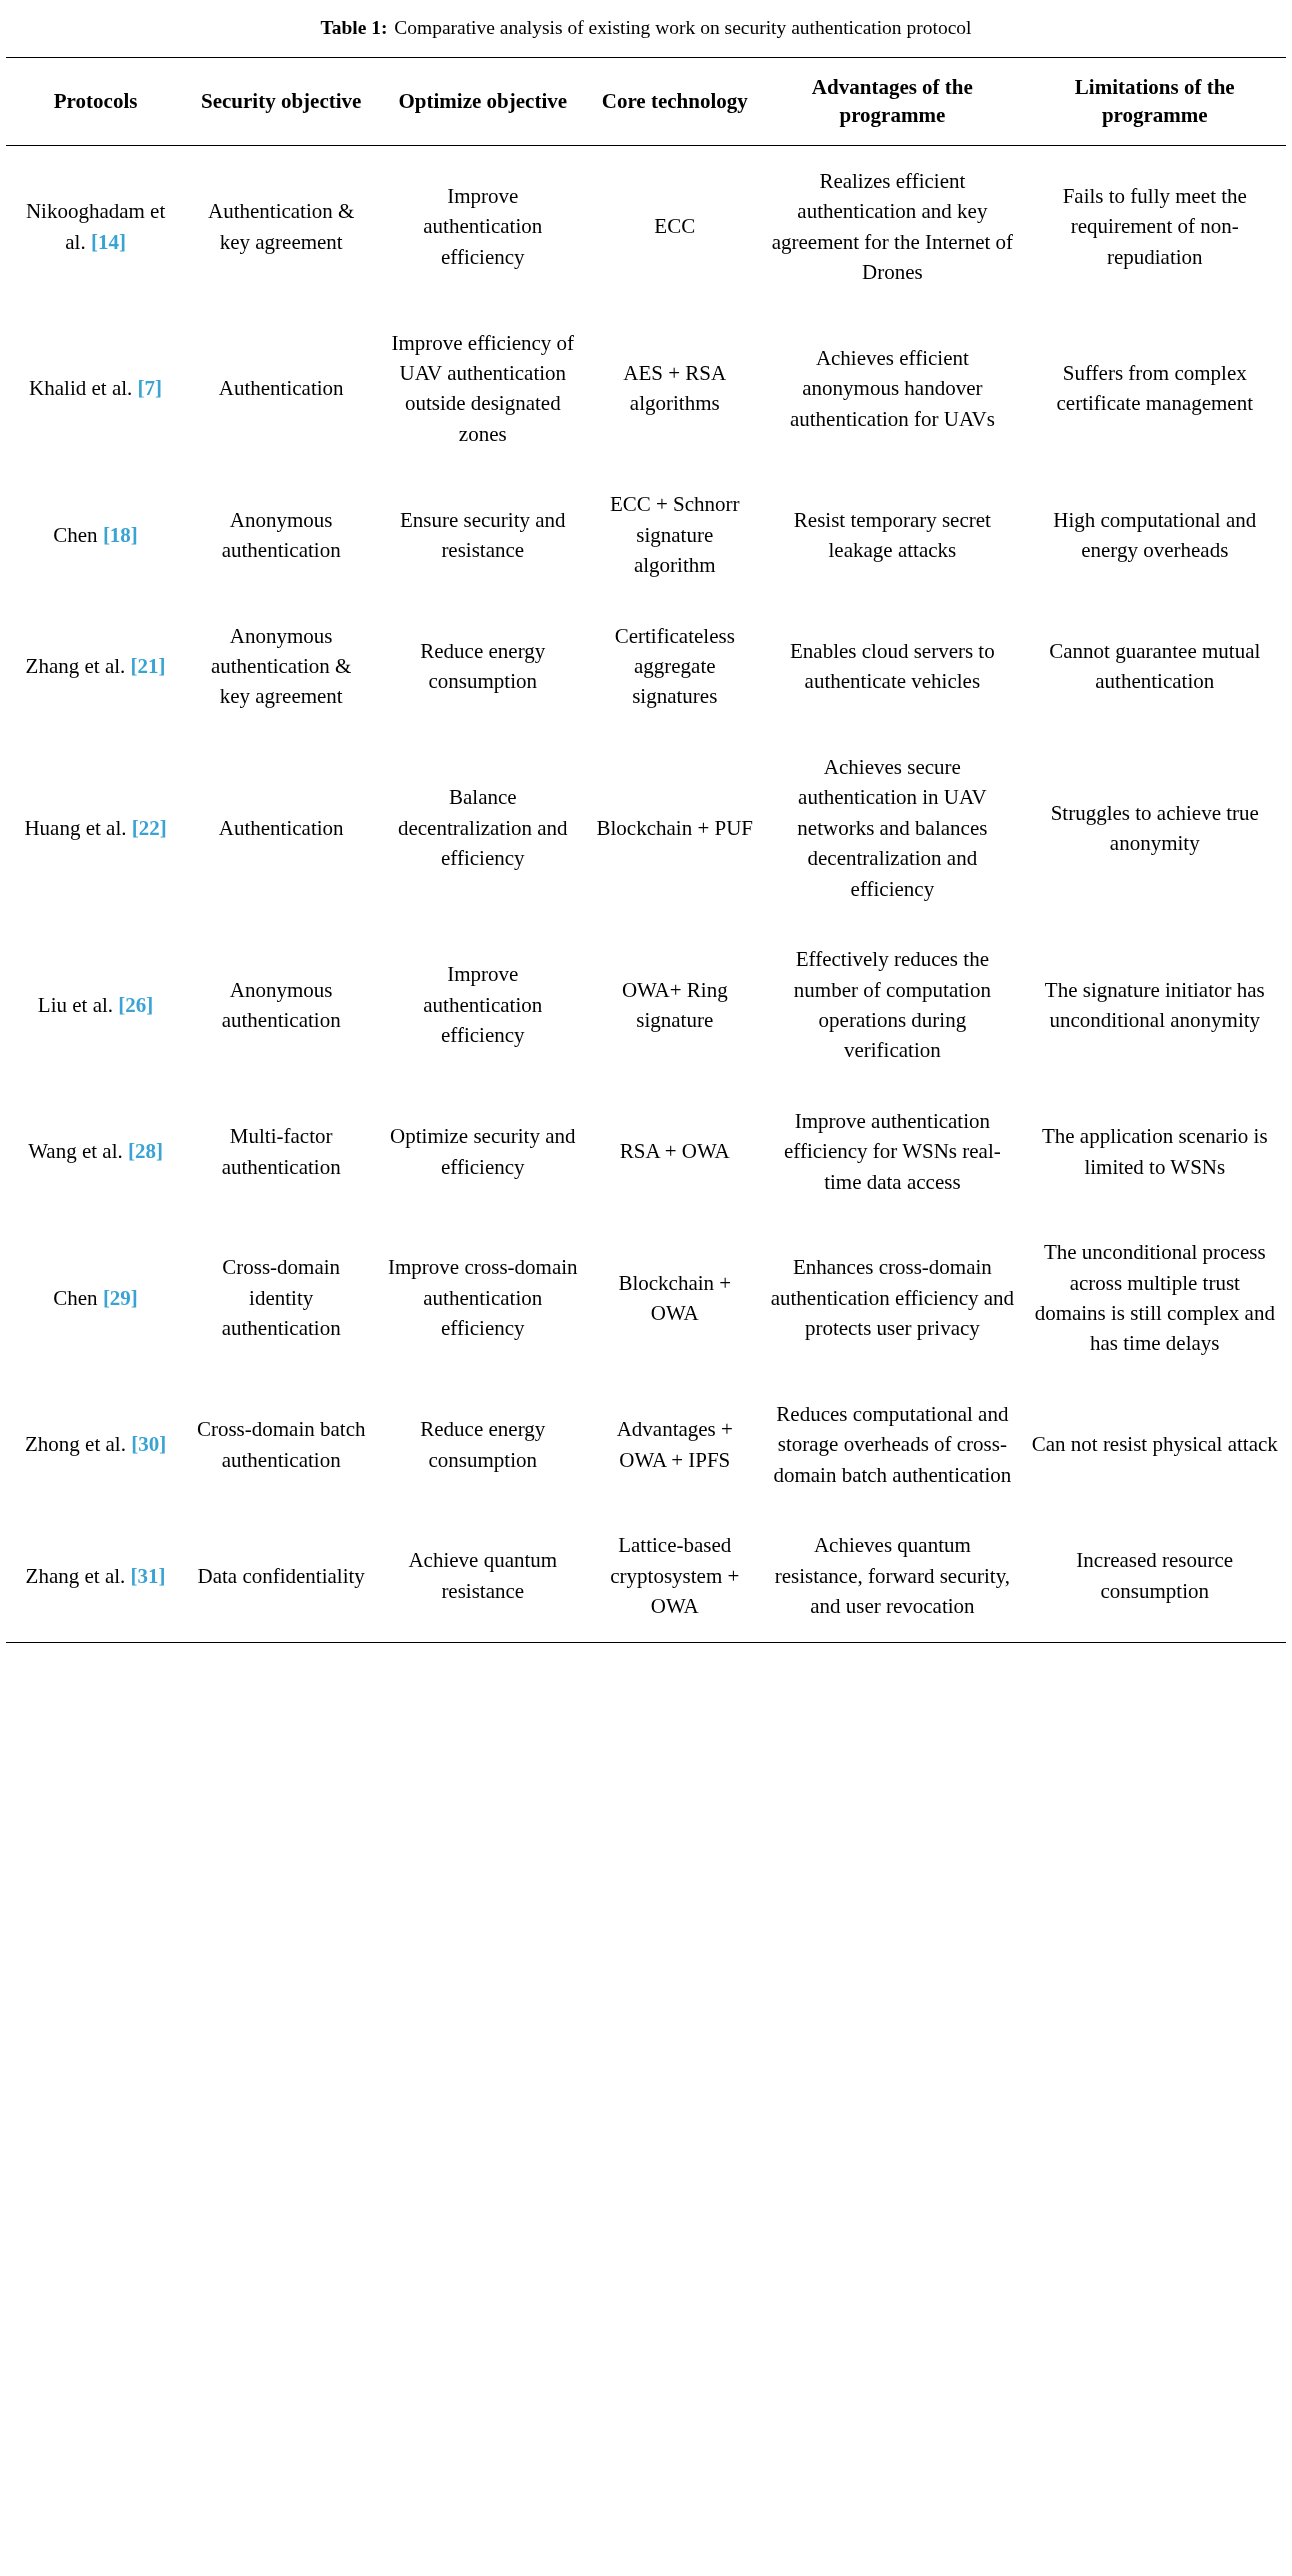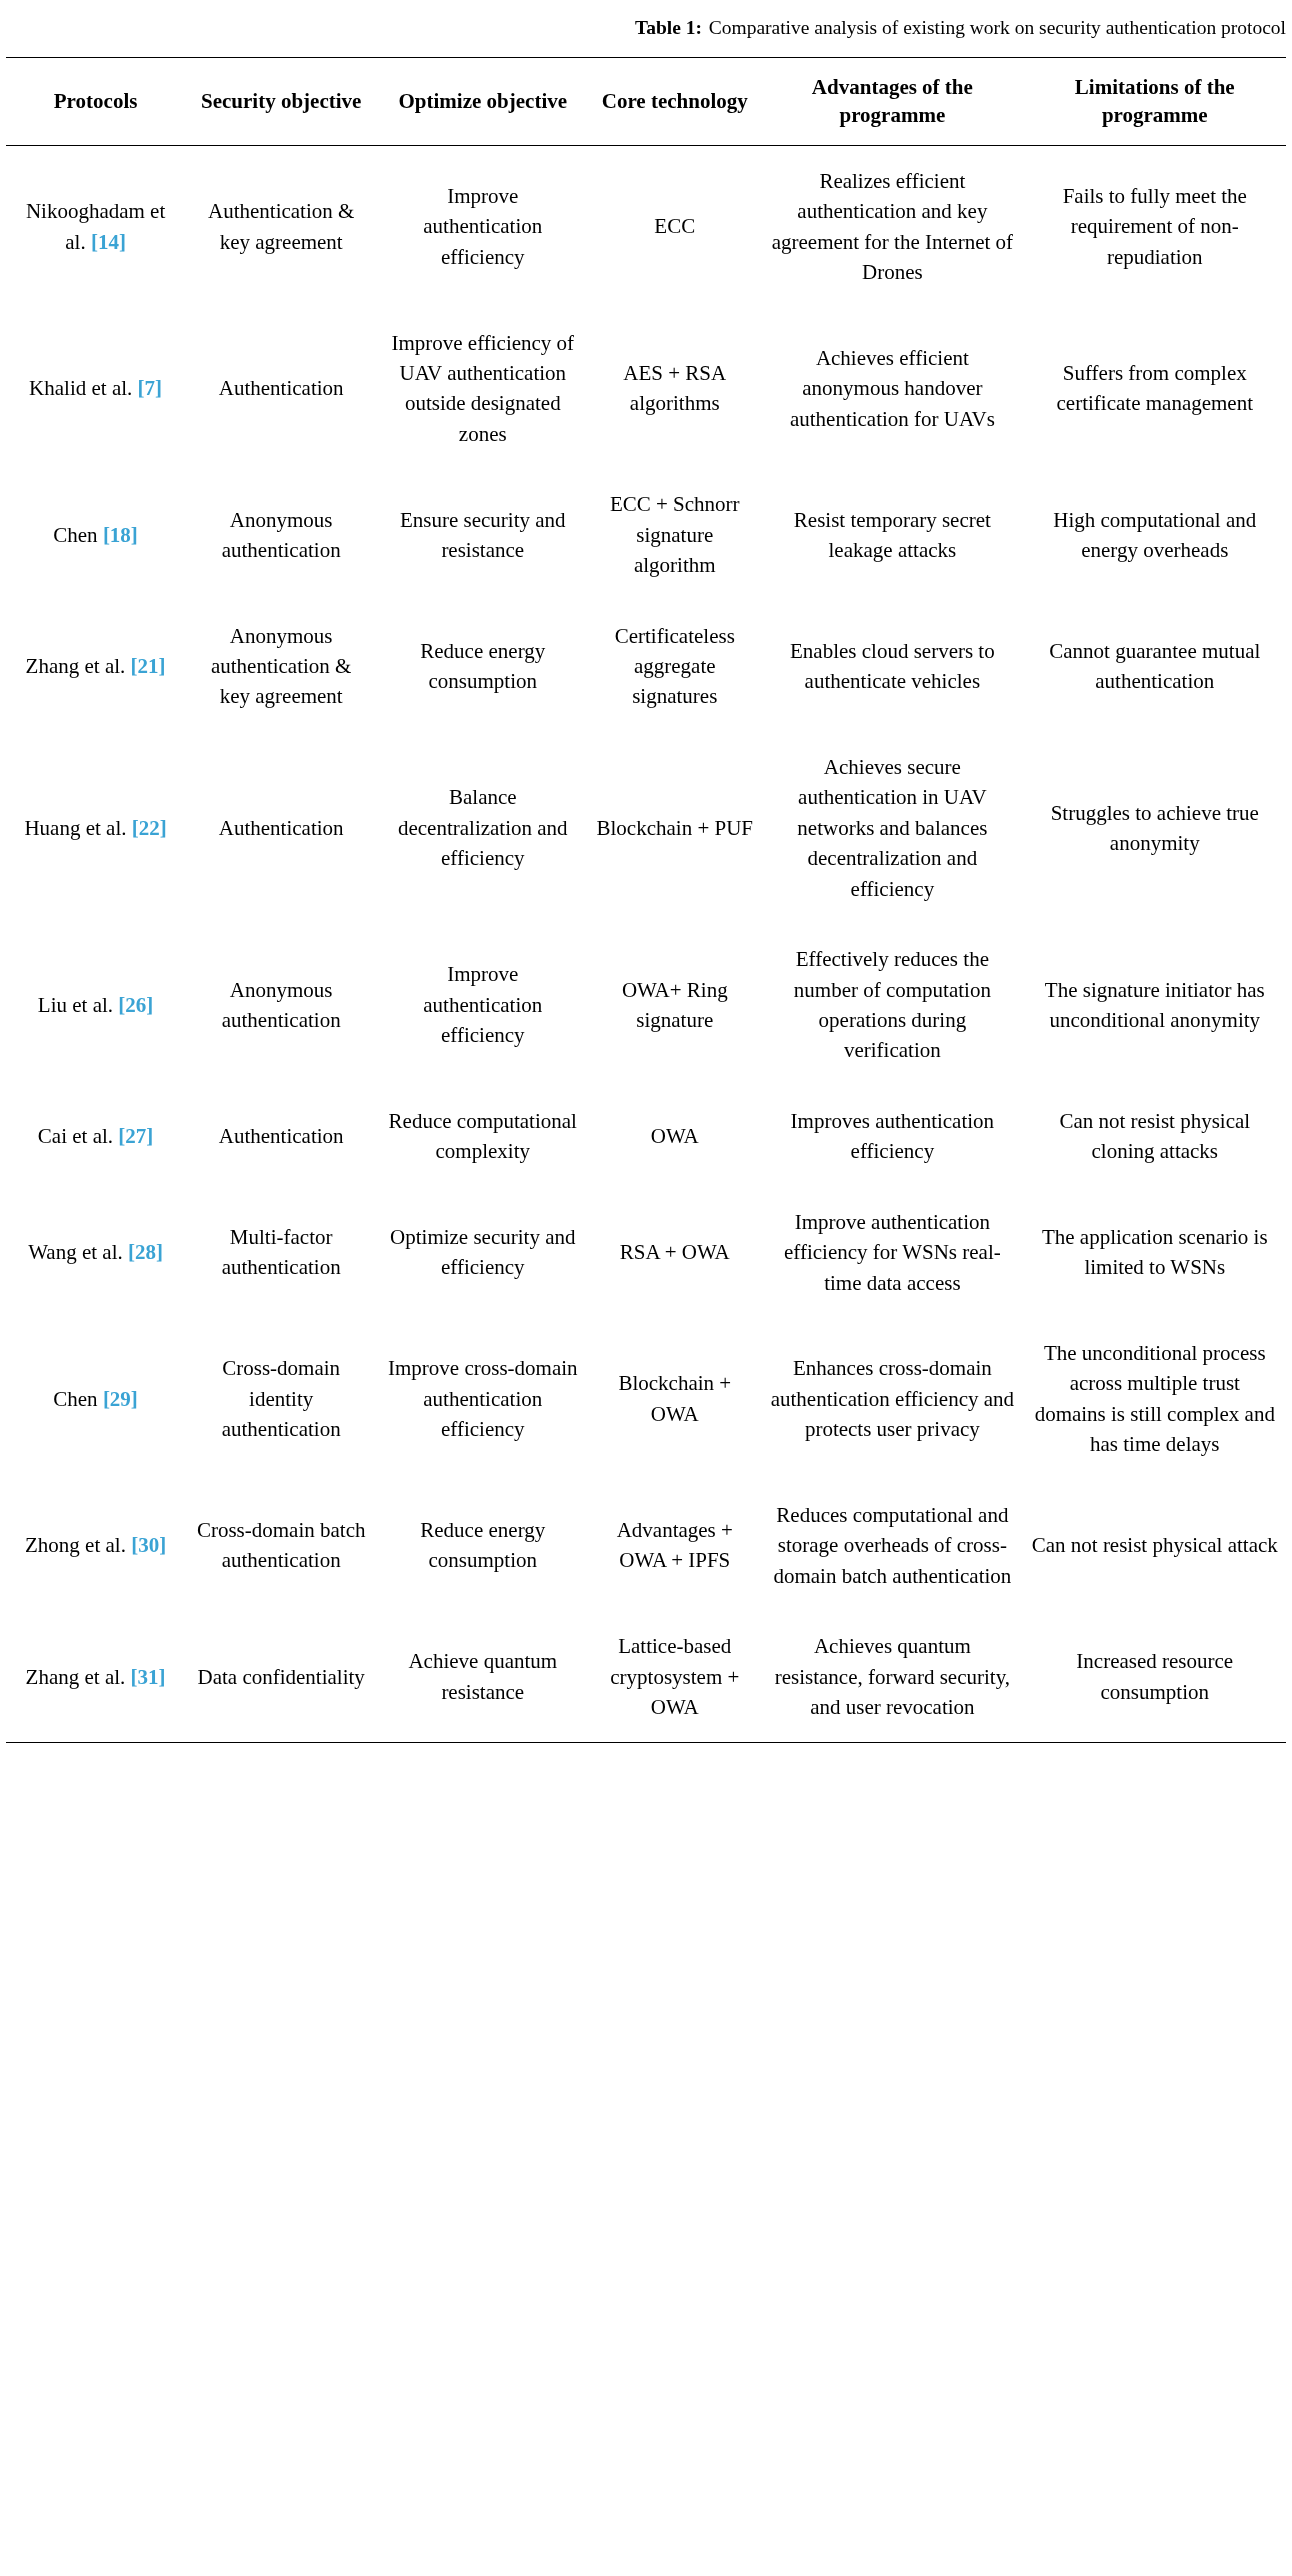--- a/index.html
+++ b/index.html
@@ -11,21 +11,21 @@
     color: #000000;
     font-family: "Liberation Serif", "DejaVu Serif", serif;
   }
   .page {
     width: 1292px;
     min-height: 2576px;
     padding: 10.8px 5.4px 13.5px 5.4px;
     background: #ffffff;
   }
   .caption {
-    text-align: right;
+    text-align: center;
     font-size: 19.5px;
     line-height: 1.35;
     margin: 4px auto 16px auto;
     width: 1280px;
   }
   .caption-label {
     font-weight: bold;
     margin-right: 6.7px;
   }
   table.comp-table {
@@ -135,28 +135,20 @@
         </tr>
         <tr>
           <td><span>Liu et al.</span> <span class="ref">[26]</span></td>
           <td>Anonymous authentication</td>
           <td>Improve authentication efficiency</td>
           <td>OWA+ Ring signature</td>
           <td>Effectively reduces the number of computation operations during verification</td>
           <td>The signature initiator has unconditional anonymity</td>
         </tr>
         <tr>
-          <td><span>Cai et al.</span> <span class="ref">[27]</span></td>
-          <td>Authentication</td>
-          <td>Reduce computational complexity</td>
-          <td>OWA</td>
-          <td>Improves authentication efficiency</td>
-          <td>Can not resist physical cloning attacks</td>
-        </tr>
-        <tr>
           <td><span>Wang et al.</span> <span class="ref">[28]</span></td>
           <td>Multi-factor authentication</td>
           <td>Optimize security and efficiency</td>
           <td>RSA + OWA</td>
           <td>Improve authentication efficiency for WSNs real-time data access</td>
           <td>The application scenario is limited to WSNs</td>
         </tr>
         <tr>
           <td><span>Chen</span> <span class="ref">[29]</span></td>
           <td>Cross-domain identity authentication</td>

